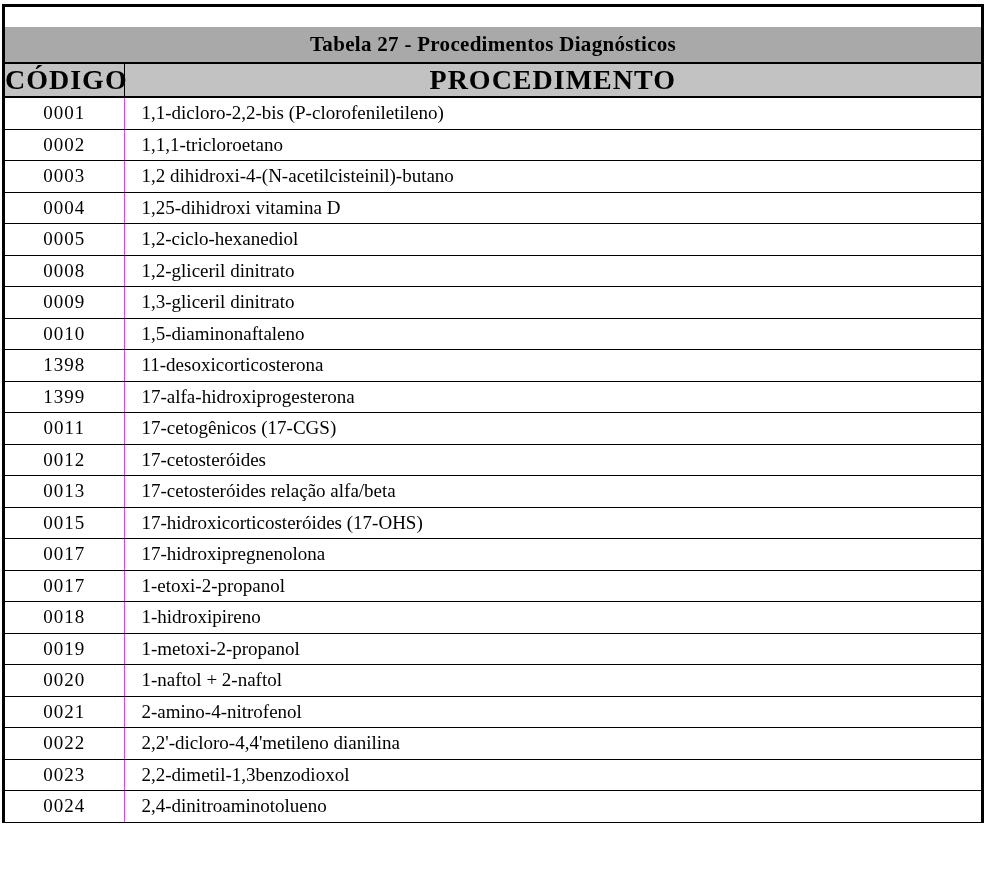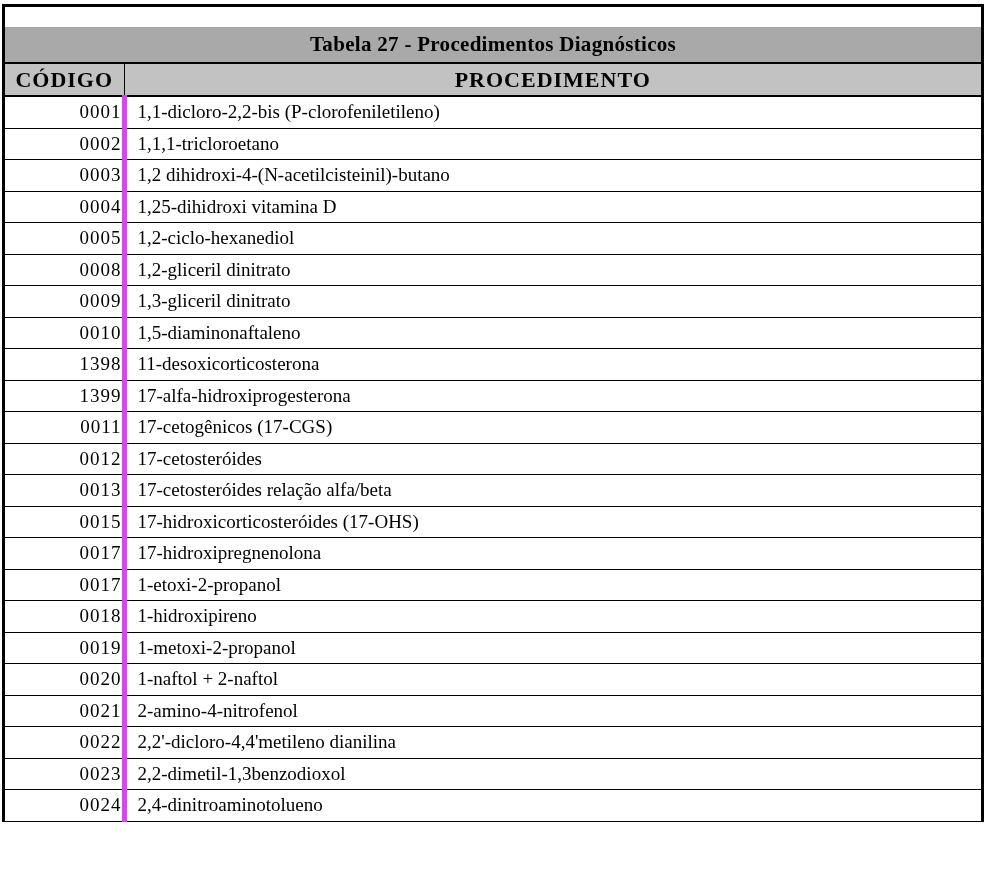--- a/index.html
+++ b/index.html
@@ -39,43 +39,43 @@
   table {
     width: 100%;
     border-collapse: collapse;
     table-layout: fixed;
   }
   col.code-col { width: 119px; }
   thead th {
     background: #c2c2c2;
     height: 31px;
     border-bottom: 2px solid #000000;
-    font-size: 22px;
+    font-size: 28px;
     font-weight: bold;
     letter-spacing: 1px;
     text-align: center;
     vertical-align: middle;
     padding: 0;
   }
   thead th.code-h { border-right: 1px solid #000000; }
   tbody td {
     height: 30.5px;
     border-bottom: 1px solid #000000;
     font-size: 19px;
     vertical-align: middle;
     padding: 0;
     background: #ffffff;
   }
   tbody td.code {
-    text-align: right;
-    border-right: 5px solid #d946ef;
+    text-align: center;
+    border-right: 1px solid #d946ef;
     letter-spacing: 1px;
   }
   tbody td.proc {
-    padding-left: 11px;
+    padding-left: 17px;
     white-space: nowrap;
     overflow: hidden;
   }
 </style>
 </head>
 <body>
 
 <div class="table-outer">
   <div class="title-bar">Tabela 27 - Procedimentos Diagnósticos</div>
   <table>

